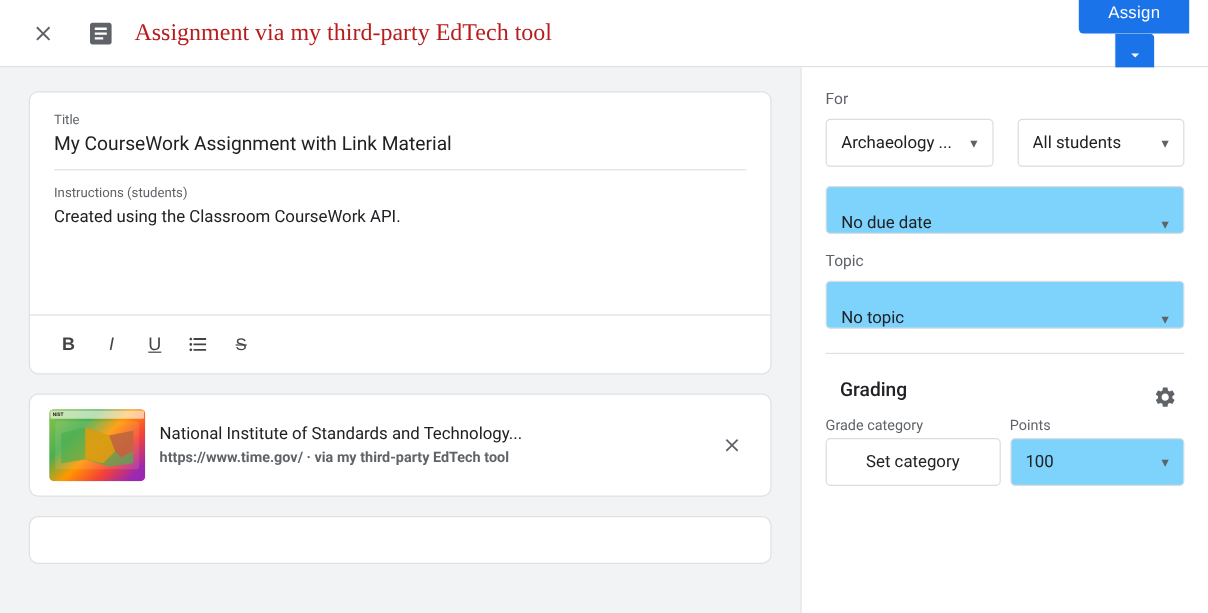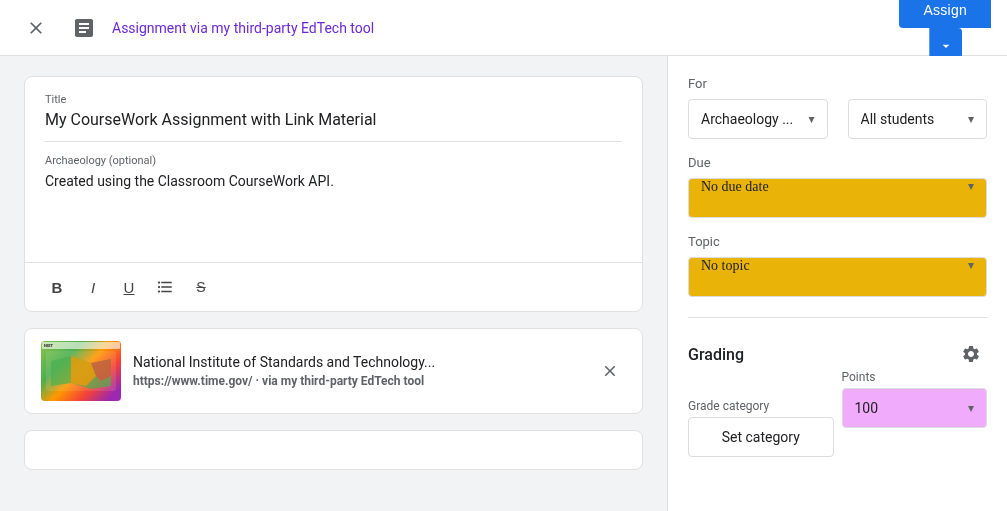--- a/index.html
+++ b/index.html
@@ -40,23 +40,24 @@
       width: 40px;
       height: 40px;
       display: flex;
       align-items: center;
       justify-content: center;
       margin-right: 8px;
       flex-shrink: 0;
     }
     .header-title {
       flex: 1;
-      font-size: 14px;
+      font-size: 20px;
       font-weight: 400;
-      color: #6d28d9;
+      color: #b91c1c;
+      font-family: Liberation Serif, serif;
     }
     .header-actions {
       display: flex;
       align-items: center;
       gap: 0;
       flex-direction: column;
     }
     .assign-btn {
       background: #1a73e8;
       color: #fff;
@@ -281,39 +282,39 @@
       flex-shrink: 0;
     }
 
     .dropdown-full {
       width: 100%;
       height: 40px;
       border: 1px solid #dadce0;
       border-radius: 4px;
       padding: 0 12px;
       display: flex;
-      align-items: flex-start;
+      align-items: flex-end;
       justify-content: space-between;
       cursor: pointer;
-      background: #eab308;
-      font-size: 14px;
-      color: #202124;
-      font-family: Liberation Serif, serif;
+      background: #7dd3fc;
+      font-size: 14px;
+      color: #202124;
     }
 
     .section-divider {
       height: 1px;
       background: #e0e0e0;
       margin: 4px 0;
     }
 
     .grading-header {
       display: flex;
-      align-items: center;
+      align-items: flex-start;
       justify-content: space-between;
+      margin-left: 12px;
     }
     .grading-title {
       font-size: 16px;
       font-weight: 500;
       color: #202124;
     }
     .gear-icon {
       width: 32px;
       height: 32px;
       display: flex;
@@ -328,21 +329,20 @@
       display: flex;
       gap: 8px;
     }
     .grade-category-label {
       font-size: 12px;
       color: #5f6368;
       margin-bottom: 4px;
     }
     .grade-category-col {
       flex: 1;
-      margin-top: 29px;
     }
     .points-col {
       flex: 1;
     }
     .set-category-btn {
       width: 100%;
       height: 40px;
       border: 1px solid #dadce0;
       border-radius: 4px;
       background: #fff;
@@ -358,21 +358,21 @@
     .points-dropdown {
       width: 100%;
       height: 40px;
       border: 1px solid #dadce0;
       border-radius: 4px;
       padding: 0 12px;
       display: flex;
       align-items: center;
       justify-content: space-between;
       cursor: pointer;
-      background: #f0abfc;
+      background: #7dd3fc;
       font-size: 14px;
       color: #202124;
     }
   </style>
 </head>
 <body>
 
 <div class="header">
   <div class="header-close">
     <svg width="20" height="20" viewBox="0 0 24 24" fill="#5f6368">
@@ -398,21 +398,21 @@
 <div class="main">
 
   <div class="left-panel">
     <div class="card">
       <div class="title-section">
         <div class="field-label">Title</div>
         <input class="title-input" value="My CourseWork Assignment with Link Material" style="">
       </div>
       <div class="divider"></div>
       <div class="instructions-section">
-        <div class="instructions-label">Archaeology (optional)</div>
+        <div class="instructions-label">Instructions (students)</div>
         <div class="instructions-text">Created using the Classroom CourseWork API.</div>
       </div>
       <div class="toolbar">
         <button class="toolbar-btn bold" style="font-weight:700;">B</button>
         <button class="toolbar-btn italic" style="font-style:italic;">I</button>
         <button class="toolbar-btn underline" style="text-decoration:underline;">U</button>
         <button class="toolbar-btn">
           <svg width="18" height="18" viewBox="0 0 24 24" fill="#444">
             <path d="M4 10.5c-.83 0-1.5.67-1.5 1.5s.67 1.5 1.5 1.5 1.5-.67 1.5-1.5-.67-1.5-1.5-1.5zm0-6c-.83 0-1.5.67-1.5 1.5S3.17 7.5 4 7.5 5.5 6.83 5.5 6 4.83 4.5 4 4.5zm0 12c-.83 0-1.5.68-1.5 1.5s.68 1.5 1.5 1.5 1.5-.68 1.5-1.5-.67-1.5-1.5-1.5zM7 19h14v-2H7v2zm0-6h14v-2H7v2zm0-8v2h14V5H7z"></path>
           </svg>
@@ -460,21 +460,20 @@
           <span class="dropdown-arrow">▾</span>
         </div>
         <div class="dropdown">
           <span class="dropdown-text">All students</span>
           <span class="dropdown-arrow">▾</span>
         </div>
       </div>
     </div>
 
     <div>
-      <div class="right-section-label">Due</div>
       <div class="dropdown-full">
         <span>No due date</span>
         <span class="dropdown-arrow">▾</span>
       </div>
     </div>
 
     <div>
       <div class="right-section-label">Topic</div>
       <div class="dropdown-full">
         <span>No topic</span>

